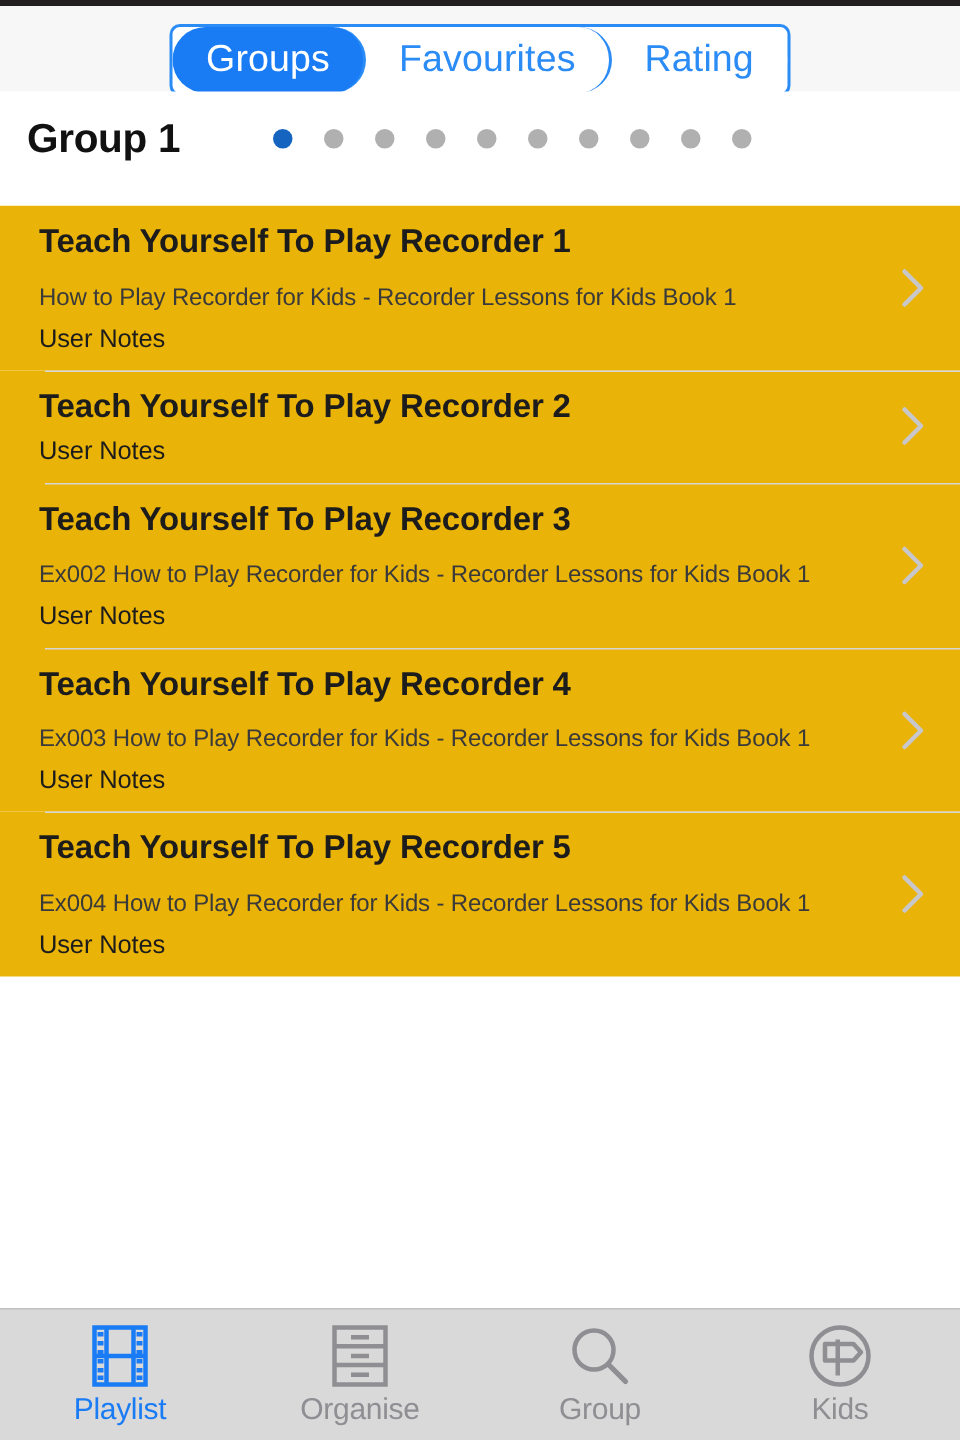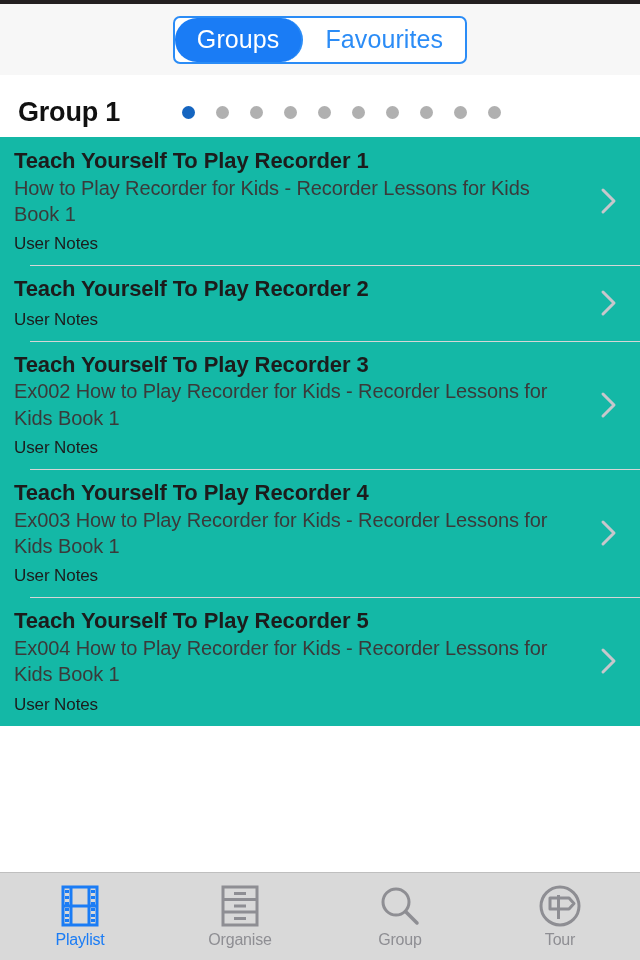--- a/index.html
+++ b/index.html
@@ -62,21 +62,21 @@
   }
   .segment:last-child { border-right: none; }
   .segment.active {
     background: #1a7cf5;
     color: #ffffff;
   }
 
   
   .group-header {
     position: absolute;
-    top: 81px; left: 0;
+    top: 61px; left: 0;
     width: 640px;
     height: 62px;
     background: #ffffff;
     display: flex;
     align-items: center;
   }
 
   .group-title {
     font-size: 27px;
     font-weight: bold;
@@ -105,22 +105,22 @@
     position: absolute;
     top: 137px; left: 0;
     width: 640px;
     height: 735px;
     background: #ffffff;
     overflow: hidden;
   }
 
   .row {
     position: relative;
-    padding: 10px 0 11px 0;
-    background: #14b8a6;
+    padding: 10px 0 11px 12px;
+    background: #eab308;
   }
   .row + .row::before {
     content: "";
     position: absolute;
     top: 0; left: 30px; right: 0;
     height: 1px;
     background: #d6d6d6;
   }
 
   .row-body {
@@ -130,23 +130,24 @@
 
   .row-title {
     font-size: 22px;
     font-weight: bold;
     color: #1c1c1c;
     letter-spacing: -.1px;
     line-height: 1.25;
   }
 
   .row-sub {
-    font-size: 20px;
+    font-size: 16px;
     color: #3a3a3a;
     line-height: 1.32;
+    margin-top: 13px;
     letter-spacing: -.1px;
   }
 
   .row-notes {
     font-size: 17px;
     color: #1c1c1c;
     margin-top: 7px;
     letter-spacing: -.1px;
   }
 
@@ -183,38 +184,41 @@
   }
 
   .tab-icon {
     height: 44px;
     display: flex;
     align-items: center;
     justify-content: center;
   }
 
   .tab-label {
-    font-size: 16px;
+    font-size: 20px;
     color: #8e8e93;
     letter-spacing: -.2px;
   }
   .tab.active .tab-label { color: #1a7cf5; }
 </style>
 </head>
 <body>
 
 <div class="status-strip"></div>
 
 <div class="toolbar">
   <div class="segmented">
     <div class="segment active">
       <span>Groups</span>
     </div>
     <div class="segment">
       <span>Favourites</span>
+    </div>
+    <div class="segment">
+      <span>Rating</span>
     </div>
   </div>
 </div>
 
 <div class="group-header">
   <div class="group-title">Group 1</div>
   <div class="page-dots">
     <span class="dot active"></span>
     <span class="dot"></span>
     <span class="dot"></span>
@@ -351,16 +355,16 @@
   </div>
 
   <div class="tab">
     <span class="tab-icon">
       <svg width="44" height="44" viewBox="0 0 44 44">
         <circle cx="22" cy="22" r="19" fill="none" stroke="#8e8e93" stroke-width="3"></circle>
         <line x1="20.5" y1="11" x2="20.5" y2="35" stroke="#8e8e93" stroke-width="3"></line>
         <polygon points="12,14 31,14 36,19.5 31,25 12,25" fill="none" stroke="#8e8e93" stroke-width="3" stroke-linejoin="round"></polygon>
       </svg>
     </span>
-    <span class="tab-label">Tour</span>
+    <span class="tab-label">Kids</span>
   </div>
 
 </div>
 
 </body></html>

